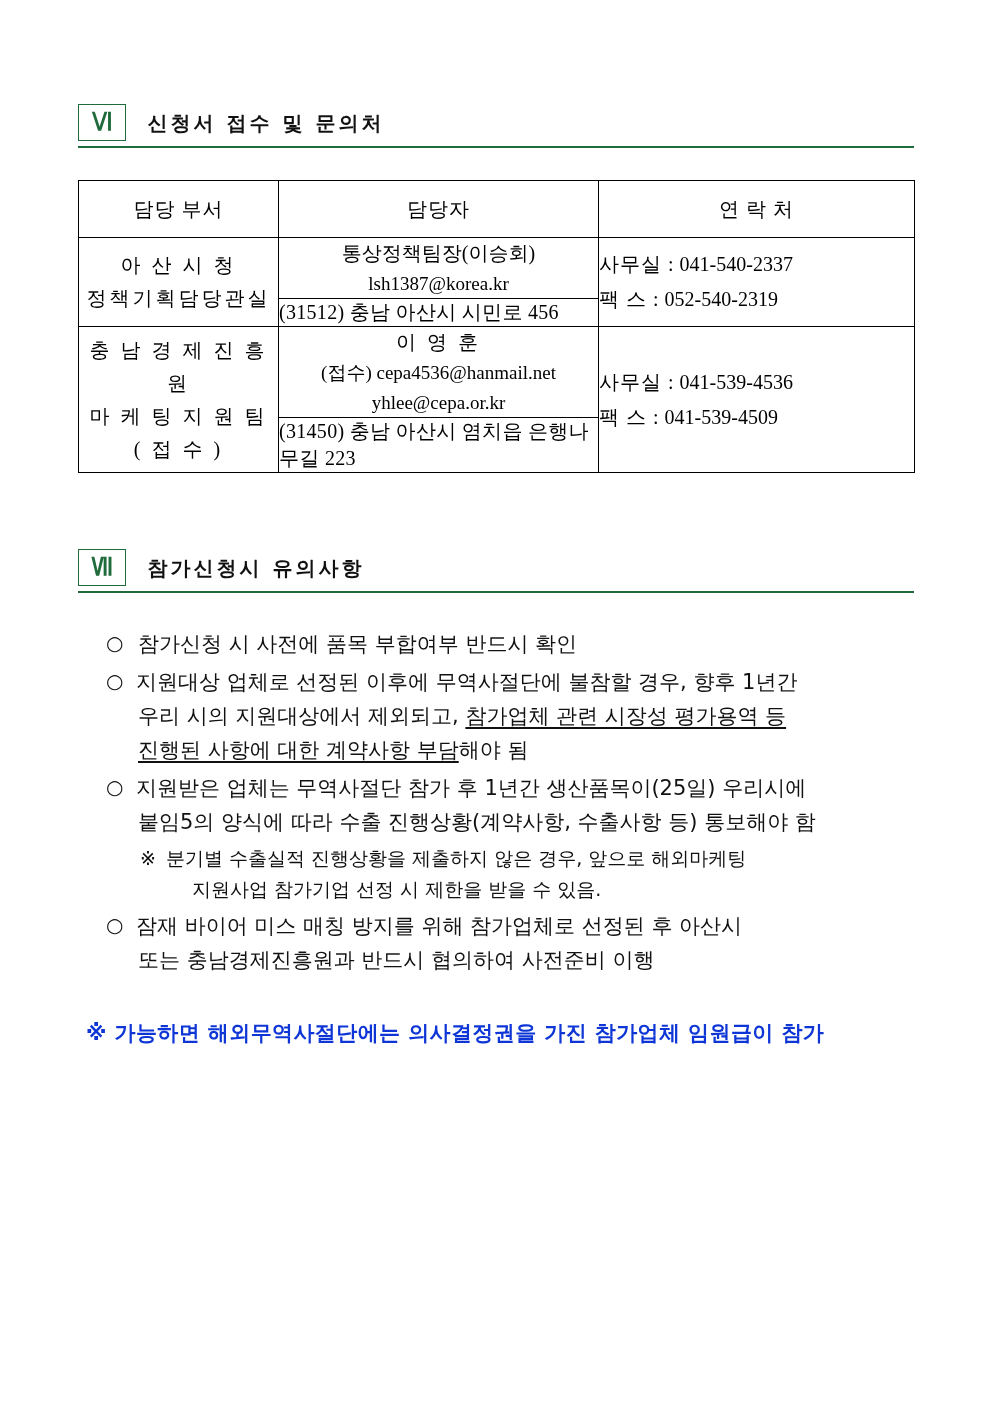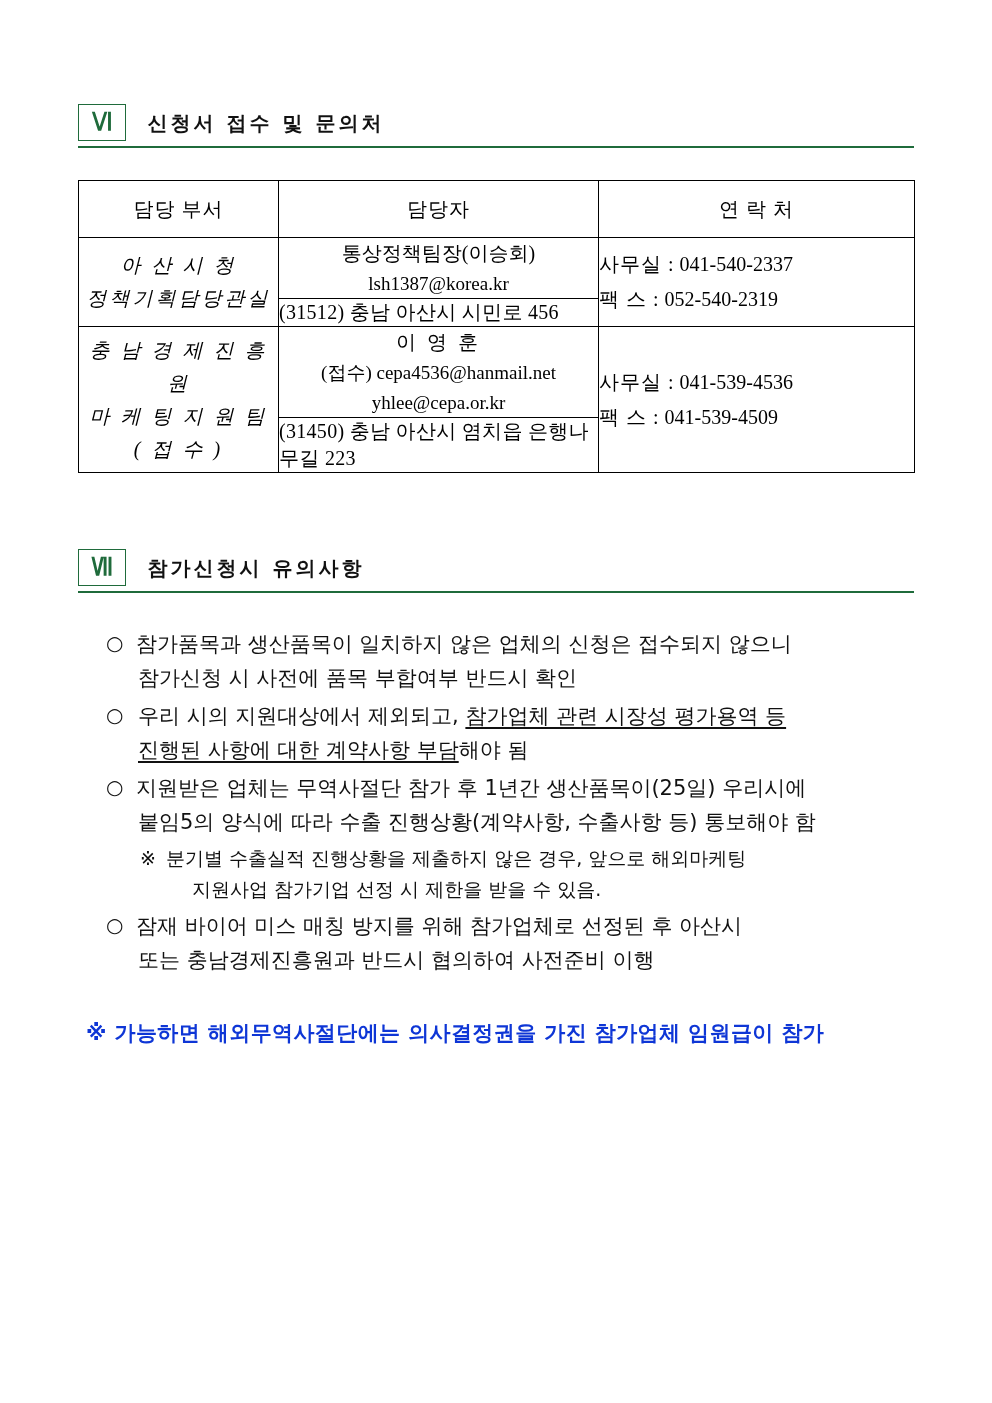--- a/index.html
+++ b/index.html
@@ -81,21 +81,20 @@
   .th-contact { letter-spacing: 8px; }
 
   .cell-center {
     text-align: center;
   }
   .dept-cell {
     text-align: center;
     line-height: 1.65;
     letter-spacing: 3px;
     padding: 8px 6px;
-    font-style: italic;
   }
   .person-cell {
     text-align: center;
     line-height: 1.55;
     padding: 11px 8px;
   }
   .person-cell .line2 { font-size: 19px; }
   .contact-cell {
     padding: 11px 8px 11px 18px;
     line-height: 1.75;
@@ -258,28 +257,28 @@
       <div class="section-num">Ⅶ</div>
       <div class="section-title">참가신청시 유의사항</div>
     </div>
     <div class="section-rule"></div>
 
     <div class="notes">
 
       <div class="note-item">
         <div class="note-bullet">○</div>
         <div class="note-body">
-          <span class="l">참가품목과 생산품목이 일치하지 않은 업체의 신청은 접수되지 않으니</span>
           <span class="l indent1">참가신청 시 사전에 품목 부합여부 반드시 확인</span>
         </div>
       </div>
 
       <div class="note-item">
         <div class="note-bullet">○</div>
         <div class="note-body">
+          <span class="l">지원대상 업체로 선정된 이후에 무역사절단에 불참할 경우, 향후 1년간</span>
           <span class="l indent1"><span>우리 시의 지원대상에서 제외되고, </span><u class="u">참가업체 관련 시장성 평가용역 등</u></span>
           <span class="l indent1"><u class="u">진행된 사항에 대한 계약사항 부담</u><span>해야 됨</span></span>
         </div>
       </div>
 
       <div class="note-item">
         <div class="note-bullet">○</div>
         <div class="note-body">
           <span class="l">지원받은 업체는 무역사절단 참가 후 1년간 생산품목이(25일) 우리시에</span>
           <span class="l indent1">붙임5의 양식에 따라 수출 진행상황(계약사항, 수출사항 등) 통보해야 함</span>

